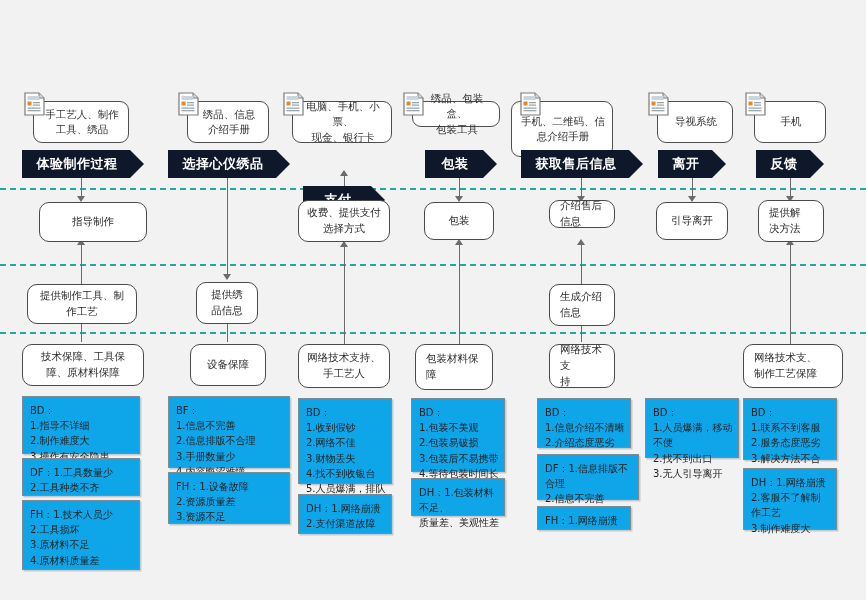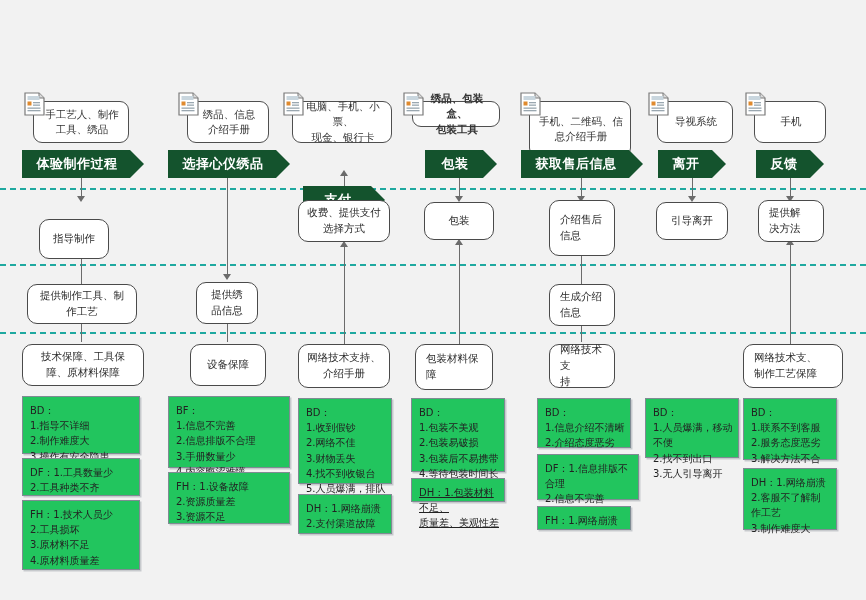--- a/index.html
+++ b/index.html
@@ -31,21 +31,21 @@
   }
   .doc-icon{
     position:absolute;
     width:22px;height:24px;
     z-index:5;
   }
 
   
   .stage{
     position:absolute;height:28px;
-    background:#14532d;
+    background:#0f172a;
     display:flex;align-items:center;justify-content:center;
     color:#ffffff;font-size:13px;font-weight:bold;
     letter-spacing:.5px;
     clip-path:polygon(0 0, calc(100% - 14px) 0, 100% 50%, calc(100% - 14px) 100%, 0 100%);
     padding-right:12px;
     box-sizing:border-box;
   }
 
   
   .rbox{
@@ -58,21 +58,21 @@
     text-align:center;
     font-size:10.5px;color:#2b2b2b;line-height:1.5;
     padding:2px 6px;
   }
   .rbox.lefttext{justify-content:flex-start;text-align:left;padding-left:10px;}
 
   
   .note{
     position:absolute;
     box-sizing:border-box;
-    background:#22c55e;
+    background:#0ea5e9;
     border:1px solid #7f8b93;
     font-size:10px;color:#222;line-height:1.52;
     padding:6px 5px 5px 7px;
     white-space:pre-line;
     box-shadow:1.5px 1.5px 0 rgba(120,130,138,.35);
   }
 
   
   .conn{position:absolute;width:1px;background:#6b6b6b;}
   .arrowhead{
@@ -142,21 +142,21 @@
     <rect x="3.5" y="4" width="12" height="4" fill="#c9d6de"></rect>
     <rect x="3.5" y="9.5" width="4" height="4" fill="#e08a2e"></rect>
     <rect x="9" y="10" width="7" height="1.3" fill="#9aa7b0"></rect>
     <rect x="9" y="12.5" width="7" height="1.3" fill="#9aa7b0"></rect>
     <rect x="3.5" y="15.5" width="13" height="1.3" fill="#9aa7b0"></rect>
     <rect x="3.5" y="18" width="13" height="1.3" fill="#9aa7b0"></rect>
   </svg>
   <div class="evidence" style="left: 33px; top: 101px; width: 96px; height: 42px; white-space: pre-line;">手工艺人、制作
 工具、绣品</div>
   <div class="stage" style="left:22px;top:150px;width:122px;">体验制作过程</div>
-  <div class="rbox" style="left: 39px; top: 202px; width: 70px; height: 40px; white-space: pre-line; margin-top: 17px;">指导制作</div>
+  <div class="rbox" style="left: 39px; top: 202px; width: 108px; height: 40px; white-space: pre-line;">指导制作</div>
   <div class="rbox" style="left: 27px; top: 284px; width: 110px; height: 40px; white-space: pre-line;">提供制作工具、制
 作工艺</div>
   <div class="rbox" style="left: 22px; top: 344px; width: 122px; height: 42px; white-space: pre-line;">技术保障、工具保
 障、原材料保障</div>
   <div class="note" style="left:22px;top:396px;width:118px;height:58px;">BD：
 1.指导不详细
 2.制作难度大
 3.操作有安全隐患</div>
   <div class="note" style="left:22px;top:458px;width:118px;height:38px;">DF：1.工具数量少
 2.工具种类不齐</div>
@@ -199,69 +199,69 @@
     <rect x="9" y="12.5" width="7" height="1.3" fill="#9aa7b0"></rect>
     <rect x="3.5" y="15.5" width="13" height="1.3" fill="#9aa7b0"></rect>
     <rect x="3.5" y="18" width="13" height="1.3" fill="#9aa7b0"></rect>
   </svg>
   <div class="evidence" style="left: 292px; top: 101px; width: 100px; height: 42px; white-space: pre-line;">电脑、手机、小票、
 现金、银行卡</div>
   <div class="stage" style="left:303px;top:150px;width:82px;margin-top:36px;">支付</div>
   <div class="rbox" style="left: 298px; top: 200px; width: 92px; height: 42px; white-space: pre-line;">收费、提供支付
 选择方式</div>
   <div class="rbox" style="left: 298px; top: 344px; width: 92px; height: 44px; white-space: pre-line;">网络技术支持、
-介绍手册</div>
+手工艺人</div>
   <div class="note" style="left:298px;top:398px;width:94px;height:86px;">BD：
 1.收到假钞
 2.网络不佳
 3.财物丢失
 4.找不到收银台
 5.人员爆满，排队
 时间长</div>
   <div class="note" style="left:298px;top:494px;width:94px;height:40px;">DH：1.网络崩溃
 2.支付渠道故障</div>
 
   <svg class="doc-icon" style="left:403px;top:92px;" viewBox="0 0 22 24">
     <path d="M1 1 h14 l5 5 v17 h-19 z" fill="#ffffff" stroke="#7a7a7a" stroke-width="1.2"></path>
     <path d="M15 1 v5 h5" fill="#d9d9d9" stroke="#7a7a7a" stroke-width="1"></path>
     <rect x="3.5" y="4" width="12" height="4" fill="#c9d6de"></rect>
     <rect x="3.5" y="9.5" width="4" height="4" fill="#e08a2e"></rect>
     <rect x="9" y="10" width="7" height="1.3" fill="#9aa7b0"></rect>
     <rect x="9" y="12.5" width="7" height="1.3" fill="#9aa7b0"></rect>
     <rect x="3.5" y="15.5" width="13" height="1.3" fill="#9aa7b0"></rect>
     <rect x="3.5" y="18" width="13" height="1.3" fill="#9aa7b0"></rect>
   </svg>
-  <div class="evidence" style="left: 412px; top: 101px; width: 88px; height: 26px; white-space: pre-line; font-weight: bold;">绣品、包装盒、
+  <div class="evidence" style="left: 412px; top: 101px; width: 88px; height: 26px; white-space: pre-line;">绣品、包装盒、
 包装工具</div>
   <div class="stage" style="left:425px;top:150px;width:72px;">包装</div>
   <div class="rbox" style="left: 424px; top: 202px; width: 70px; height: 38px; white-space: pre-line;">包装</div>
   <div class="rbox lefttext" style="left: 415px; top: 344px; width: 78px; height: 46px; white-space: pre-line;">包装材料保
 障</div>
   <div class="note" style="left:411px;top:398px;width:94px;height:74px;">BD：
 1.包装不美观
 2.包装易破损
 3.包装后不易携带
 4.等待包装时间长</div>
-  <div class="note" style="left:411px;top:478px;width:94px;height:24px;text-decoration:underline;">DH：1.包装材料不足、
+  <div class="note" style="left:411px;top:478px;width:94px;height:38px;">DH：1.包装材料不足、
 质量差、美观性差</div>
 
   <svg class="doc-icon" style="left:520px;top:92px;" viewBox="0 0 22 24">
     <path d="M1 1 h14 l5 5 v17 h-19 z" fill="#ffffff" stroke="#7a7a7a" stroke-width="1.2"></path>
     <path d="M15 1 v5 h5" fill="#d9d9d9" stroke="#7a7a7a" stroke-width="1"></path>
     <rect x="3.5" y="4" width="12" height="4" fill="#c9d6de"></rect>
     <rect x="3.5" y="9.5" width="4" height="4" fill="#e08a2e"></rect>
     <rect x="9" y="10" width="7" height="1.3" fill="#9aa7b0"></rect>
     <rect x="9" y="12.5" width="7" height="1.3" fill="#9aa7b0"></rect>
     <rect x="3.5" y="15.5" width="13" height="1.3" fill="#9aa7b0"></rect>
     <rect x="3.5" y="18" width="13" height="1.3" fill="#9aa7b0"></rect>
   </svg>
-  <div class="evidence" style="left: 529px; top: 101px; width: 102px; height: 56px; white-space: pre-line;">手机、二维码、信
+  <div class="evidence" style="left: 511px; top: 101px; width: 102px; height: 56px; white-space: pre-line;">手机、二维码、信
 息介绍手册</div>
   <div class="stage" style="left:521px;top:150px;width:122px;">获取售后信息</div>
-  <div class="rbox lefttext" style="left: 549px; top: 200px; width: 66px; height: 56px; white-space: pre-line;">介绍售后
+  <div class="rbox lefttext" style="left: 549px; top: 200px; width: 66px; height: 28px; white-space: pre-line;">介绍售后
 信息</div>
   <div class="rbox lefttext" style="left: 549px; top: 284px; width: 66px; height: 42px; white-space: pre-line; font-family: Liberation Serif, serif;">生成介绍
 信息</div>
   <div class="rbox lefttext" style="left: 549px; top: 344px; width: 66px; height: 44px; white-space: pre-line;">网络技术支
 持</div>
   <div class="note" style="left:537px;top:398px;width:94px;height:50px;">BD：
 1.信息介绍不清晰
 2.介绍态度恶劣</div>
   <div class="note" style="left:537px;top:454px;width:102px;height:46px;">DF：1.信息排版不
 合理

